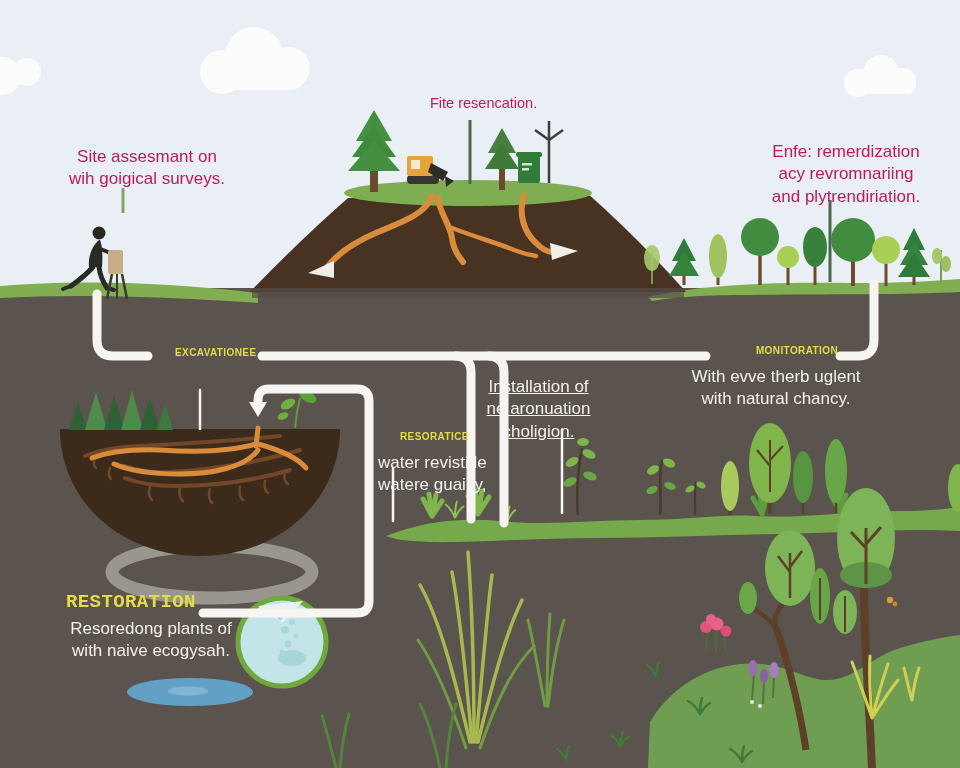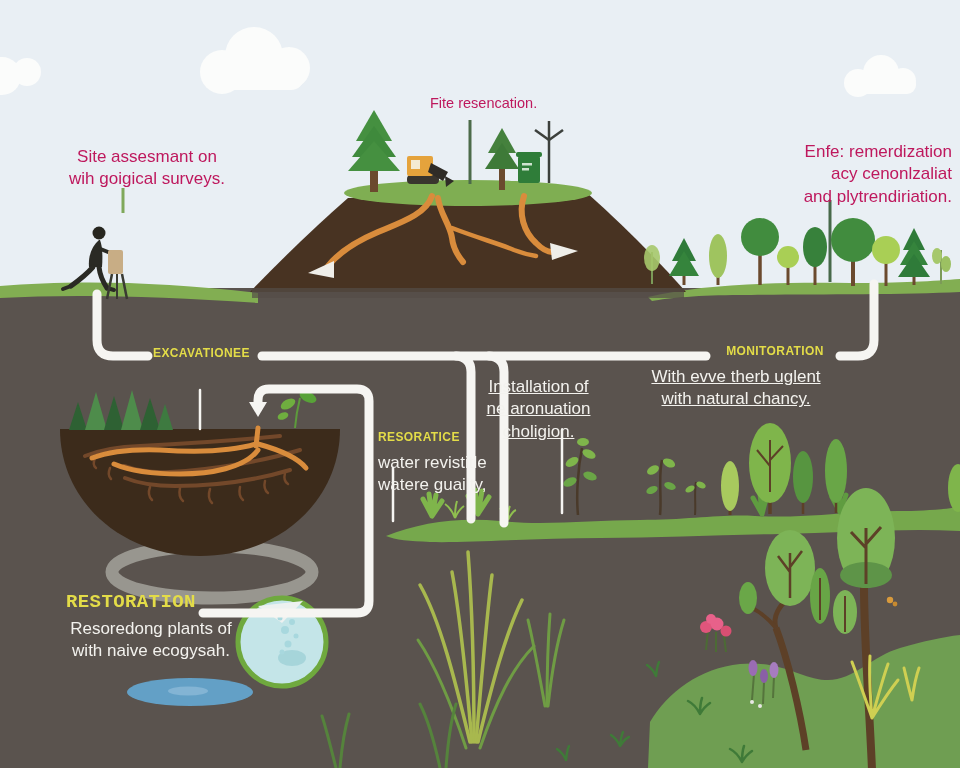--- a/index.html
+++ b/index.html
@@ -9,21 +9,21 @@
     background:#eaf0f4;
   }
   .canvas svg{position:absolute;left:0;top:0;}
   .note{position:absolute;line-height:1.32;z-index:5;}
   .center{text-align:center;}
   .dark{color:#be185d;}
   .light{color:#f3f2ee;}
   .yellow{color:#e3dc48;font-weight:bold;letter-spacing:.4px;}
   .t13{font-size:17px;}
   .t14{font-size:14.5px;}
-  .title16{font-size:12px;white-space:nowrap;}
+  .title16{font-size:10px;white-space:nowrap;margin-left:22px;}
   .title19{font-size:19px;white-space:nowrap;}
 </style>
 </head>
 <body>
 
 <div class="canvas">
 
 <svg width="960" height="768" viewBox="0 0 960 768">
 
   <rect x="0" y="0" width="960" height="310" fill="#e9eff4"></rect>
@@ -397,42 +397,42 @@
 
   <div class="note dark center t13" style="left:52px;top:146px;width:190px;">
     <div>Site assesmant on</div>
     <div>wih goigical surveys.</div>
   </div>
 
   <div class="note dark t14" style="left:430px;top:94px;">
     <div>Fite resencation.</div>
   </div>
 
-  <div class="note dark center t13" style="left:740px;top:141px;width:212px;text-align:right;">
+  <div class="note dark center t13" style="left:740px;top:141px;width:212px;">
     <div>Enfe: remerdization</div>
-    <div>acy cenonlzaliat</div>
+    <div>acy revromnariing</div>
     <div>and plytrendiriation.</div>
   </div>
 
   <div class="note yellow title16" style="left:153px;top:346px;">EXCAVATIONEE</div>
 
   <div class="note light center t13" style="left:476px;top:376px;width:125px;text-decoration:underline;">
     <div>Installation of</div>
     <div>ne aronuation</div>
     <div>choligion.</div>
   </div>
 
   <div class="note yellow title16" style="left:378px;top:430px;">RESORATICE</div>
   <div class="note yellow title16 center" style="left:700px;top:344px;width:150px;">MONITORATION</div>
 
   <div class="note light t13" style="left:378px;top:452px;width:140px;">
     <div>water revistitle</div>
     <div>watere guailty,</div>
   </div>
-  <div class="note light center t13" style="left:642px;top:366px;width:188px;text-decoration:underline;">
+  <div class="note light center t13" style="left:682px;top:366px;width:188px;">
     <div>With evve therb uglent</div>
     <div>with natural chancy.</div>
   </div>
 
   <div class="note yellow title19" style="left:66px;top:590px;font-family:Liberation Mono, monospace;">RESTORATION</div>
   <div class="note light center t13" style="left:56px;top:618px;width:190px;">
     <div>Resoredong plants of</div>
     <div>with naive ecogysah.</div>
   </div>
 

